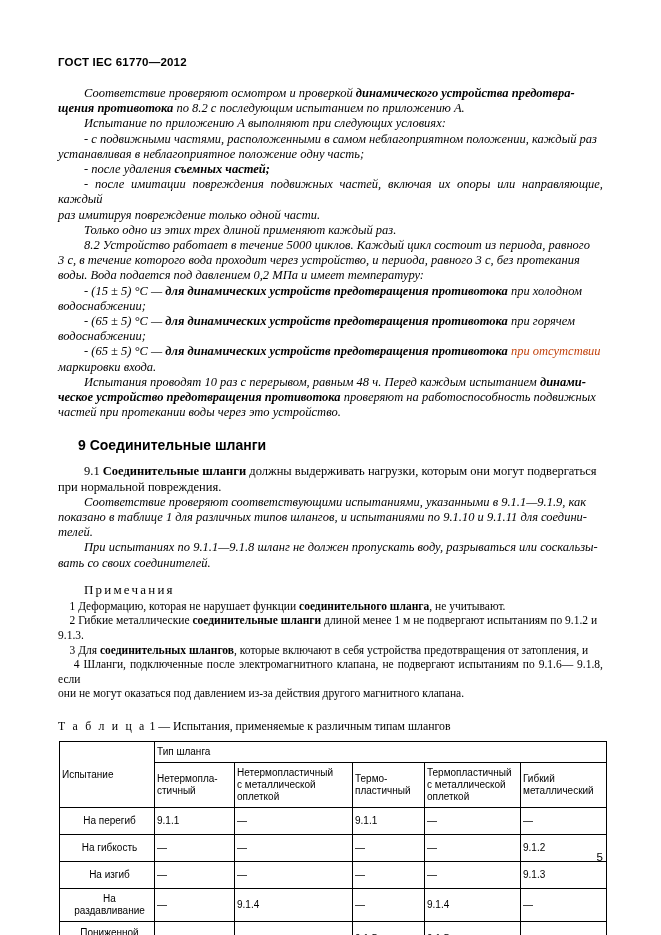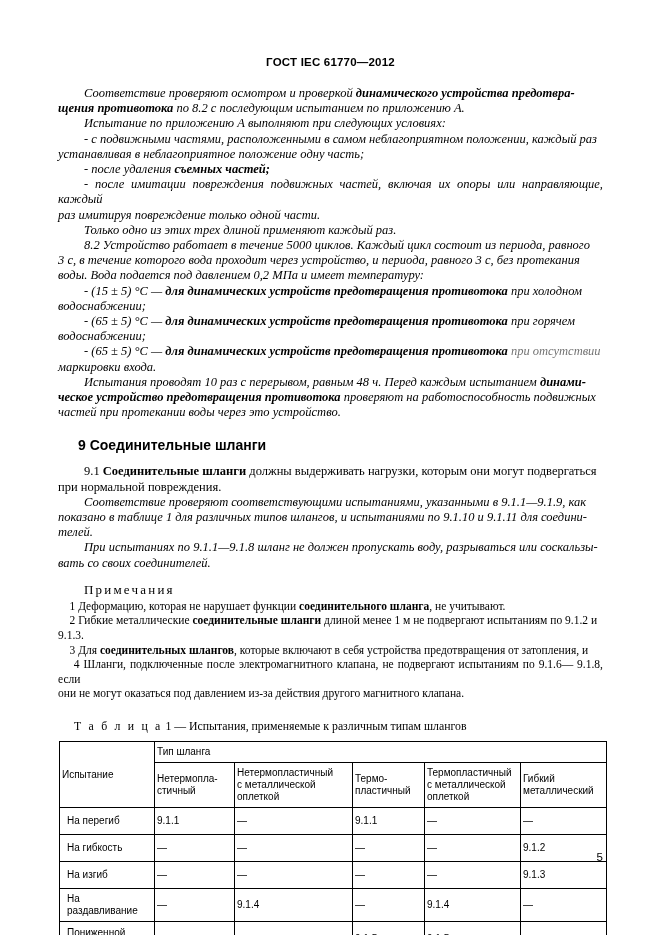--- a/index.html
+++ b/index.html
@@ -18,21 +18,21 @@
     color: #000000;
     overflow: hidden;
   }
   .sheet {
     position: absolute;
     left: 58px;
     top: 56px;
     width: 545px;
   }
   .header {
-    text-align: center;
+    text-align: left;
     font-family: "Liberation Sans", sans-serif;
     font-weight: bold;
     font-size: 11.5px;
     letter-spacing: 0.2px;
     margin-bottom: 18px;
   }
   p.para {
     margin: 0 0 0 0;
     font-size: 12.5px;
     line-height: 15.2px;
@@ -45,42 +45,42 @@
     font-style: italic;
   }
   .b {
     font-weight: bold;
   }
   .bi {
     font-weight: bold;
     font-style: italic;
   }
   .faded {
-    color: #737373;
+    color: #c2410c;
   }
   .sec-title {
     font-family: "Liberation Sans", sans-serif;
     font-weight: bold;
     font-size: 14px;
     margin: 17px 0 11px 20px;
   }
   .notes-title {
     font-size: 13px;
     letter-spacing: 2.2px;
     margin: 11px 0 1px 26px;
   }
   .note {
     font-size: 11.5px;
     line-height: 14.6px;
     text-align: justify;
     margin: 0;
   }
   .tbl-caption {
     font-size: 11.8px;
-    margin: 18px 0 7px 16px;
+    margin: 18px 0 7px 0;
   }
   .tbl-caption .sp {
     letter-spacing: 2.2px;
   }
   table.t {
     border-collapse: collapse;
     width: 527px;
     margin-left: 1px;
     font-family: "Liberation Sans", sans-serif;
     font-size: 10px;
@@ -88,21 +88,21 @@
   }
   table.t td, table.t th {
     border: 1px solid #000000;
     text-align: left;
     vertical-align: middle;
     padding: 4px 2px;
     font-weight: normal;
     line-height: 12px;
   }
   table.t td.first {
-    text-align: left;
+    text-align: center;
     padding-left: 7px;
   }
   .row-h { height: 27px; }
   .row-h2 { height: 34px; }
   .pagenum {
     position: absolute;
     right: 58px;
     top: 851px;
     font-family: "Liberation Sans", sans-serif;
     font-size: 11.5px;

